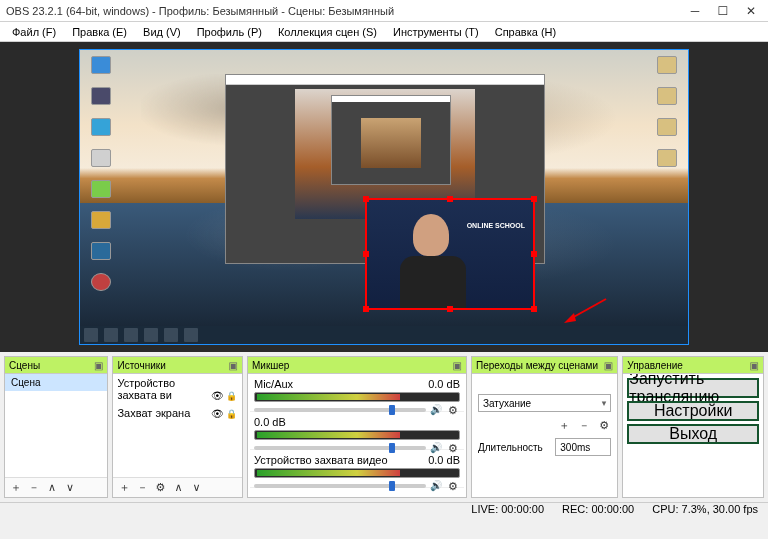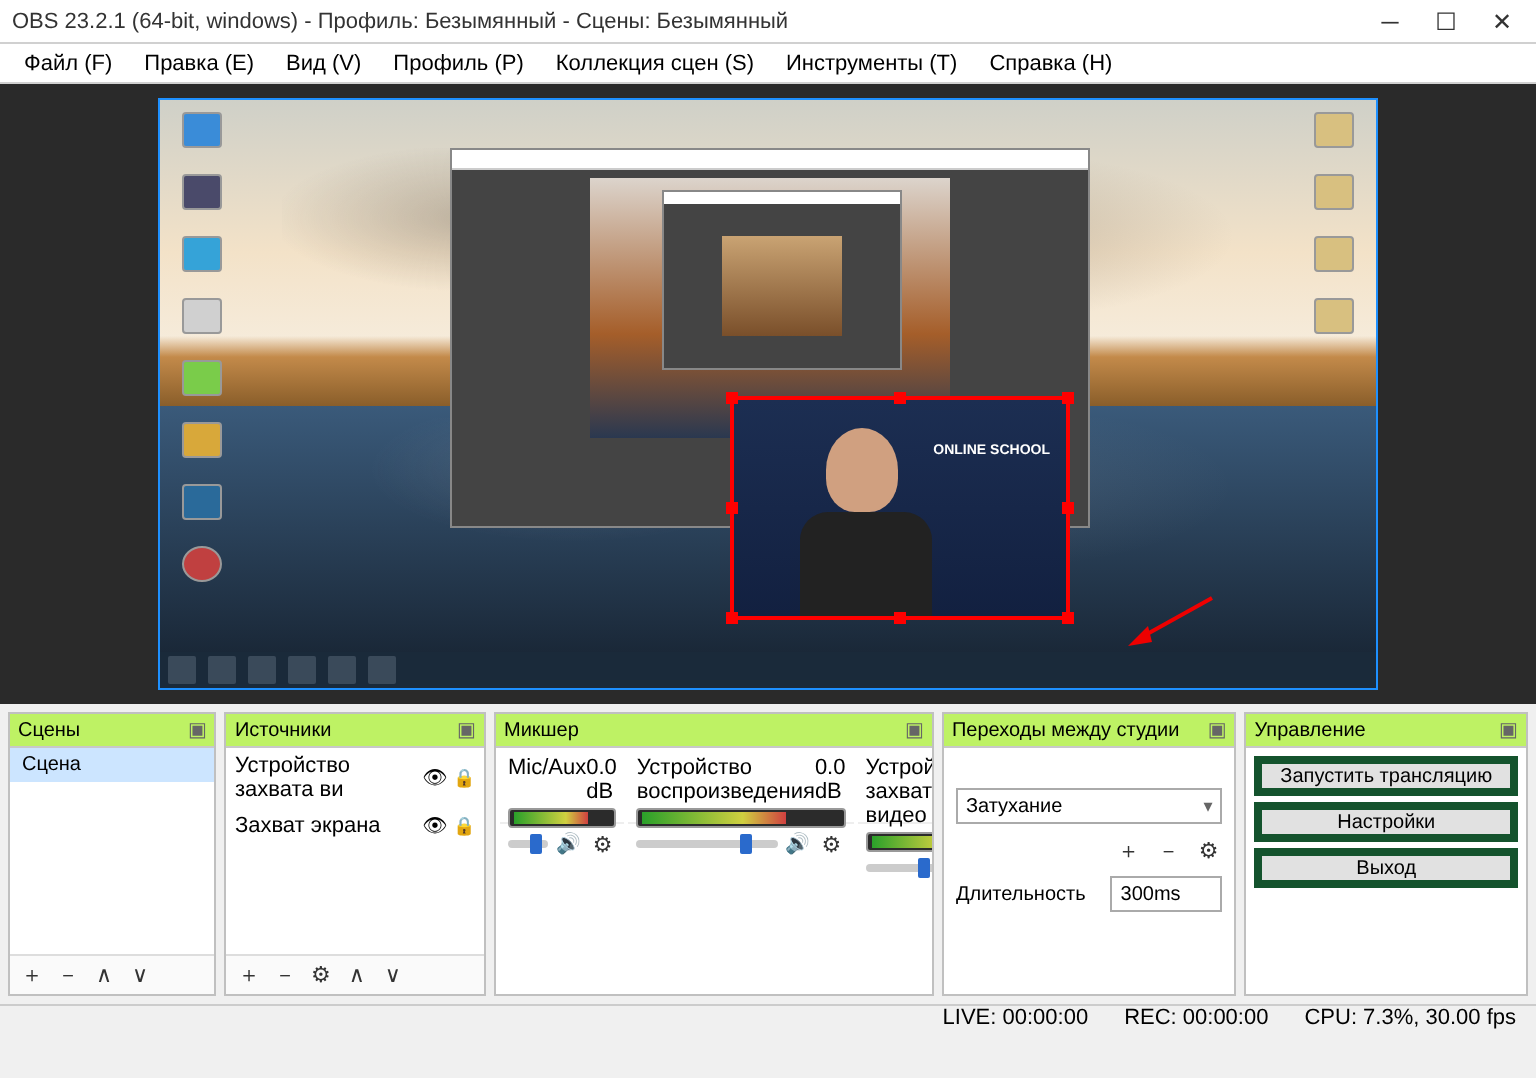--- a/index.html
+++ b/index.html
@@ -45,44 +45,44 @@
 .dock{display:flex;flex-direction:column;border:1px solid #c0c0c0;background:#f8f8f8}
 .dock-hdr{height:17px;display:flex;align-items:center;padding:0 4px;background:#bef264;border-bottom:1px solid #c8c8c8}
 .dock-hdr .t{flex:1;font-size:10px}
 .dock-hdr .x{font-size:10px;color:#666}
 .dock-body{flex:1;background:#fff;overflow:hidden;position:relative}
 .dock-tools{height:20px;display:flex;align-items:center;padding:0 4px;gap:4px;border-top:1px solid #ddd;background:#fafafa}
 .tbtn{min-width:14px;height:14px;display:flex;align-items:center;justify-content:center;font-size:11px;color:#333}
 .scenes{width:112px}
 .scene-item{padding:3px 6px;font-size:10px;background:#cce5ff}
 .sources{width:140px}
-.src-item{display:flex;align-items:center;padding:3px 4px;font-size:10px;gap:3px}
+.src-item{display:flex;align-items:flex-end;padding:3px 4px;font-size:10px;gap:3px}
 .src-item .eye{margin-left:auto;font-size:10px}
 .src-item .lock{font-size:9px}
 .mixer{flex:1;min-width:220px}
-.mixer-body{padding:2px;display:flex;flex-direction:row;gap:2px}
+.mixer-body{padding:2px;display:flex;flex-direction:column;gap:2px}
 .ch{height:36px;border-bottom:1px solid #eee;padding:2px 4px}
 .ch-hdr{display:flex;justify-content:space-between;font-size:10px;margin-bottom:2px}
 .meter{height:10px;background:#2b2b2b;border:1px solid #999;border-radius:2px;position:relative;overflow:hidden}
 .meter::before{content:"";position:absolute;top:1px;bottom:1px;left:2px;width:70%;background:linear-gradient(to right,#2aa02a 0%,#d0d040 70%,#d04040 100%)}
 .ch-ctrl{display:flex;align-items:center;gap:4px;margin-top:2px}
 .slider{flex:1;height:4px;background:#ccc;border-radius:2px;position:relative}
 .slider .thumb{position:absolute;right:18%;top:-3px;width:6px;height:10px;background:#2a6acc;border-radius:1px}
 .spk{width:14px;height:12px;font-size:10px;color:#2a6acc}
 .gear{width:12px;height:12px;font-size:11px;color:#333}
 .trans{width:158px}
 .trans-body{padding:20px 6px;display:flex;flex-direction:column;gap:6px}
 .select{height:18px;border:1px solid #aaa;background:#fff;padding:0 4px;font-size:10px;display:flex;align-items:center;position:relative}
 .select::after{content:"▾";position:absolute;right:4px;font-size:9px;color:#666}
 .row{display:flex;justify-content:flex-end;gap:6px}
 .row .t{font-size:10px;align-self:center;margin-right:auto;margin-left:0}
 .num-in{width:56px;height:18px;border:1px solid #aaa;background:#fff;padding:0 4px;font-size:10px;display:flex;align-items:center}
 .controls{width:152px}
 .controls-body{padding:4px;display:flex;flex-direction:column;gap:3px}
-.btn{height:20px;border:4px solid #14532d;background:#e1e1e1;font-size:10px;display:flex;align-items:center;justify-content:center}
+.btn{height:20px;border:2px solid #14532d;background:#e1e1e1;font-size:16px;display:flex;align-items:center;justify-content:center}
 .statusbar{height:20px;display:flex;align-items:flex-start;justify-content:flex-end;gap:18px;padding:0 10px;background:#f0f0f0;border-top:1px solid #ccc;font-size:10px;color:#333}
 </style>
 </head>
 <body>
 
 <div class="titlebar">
   <div class="title">OBS 23.2.1 (64-bit, windows) - Профиль: Безымянный - Сцены: Безымянный</div>
   <div class="win-btns">
     <span>─</span>
     <span>☐</span>
@@ -250,21 +250,20 @@
         <div class="ch-ctrl">
             <div class="slider">
               <div class="thumb"></div>
             </div>
             <span class="spk">🔊</span>
             <span class="gear">⚙</span>
           </div>
       </div>
       <div class="ch">
         <div class="ch-hdr">
-            <span>Устройство воспроизведения</span>
             <span>0.0 dB</span>
           </div>
         <div class="meter"></div>
         <div class="ch-ctrl">
             <div class="slider">
               <div class="thumb"></div>
             </div>
             <span class="spk">🔊</span>
             <span class="gear">⚙</span>
           </div>
@@ -281,21 +280,21 @@
             </div>
             <span class="spk">🔊</span>
             <span class="gear">⚙</span>
           </div>
       </div>
     </div>
   </div>
 
   <div class="dock trans">
     <div class="dock-hdr">
-        <div class="t">Переходы между студии</div>
+        <div class="t">Переходы между сценами</div>
         <div class="x">▣</div>
       </div>
     <div class="dock-body trans-body">
       <div class="select">Затухание</div>
       <div class="row">
         <span class="tbtn">＋</span>
         <span class="tbtn">－</span>
         <span class="tbtn">⚙</span>
       </div>
       <div class="row">

